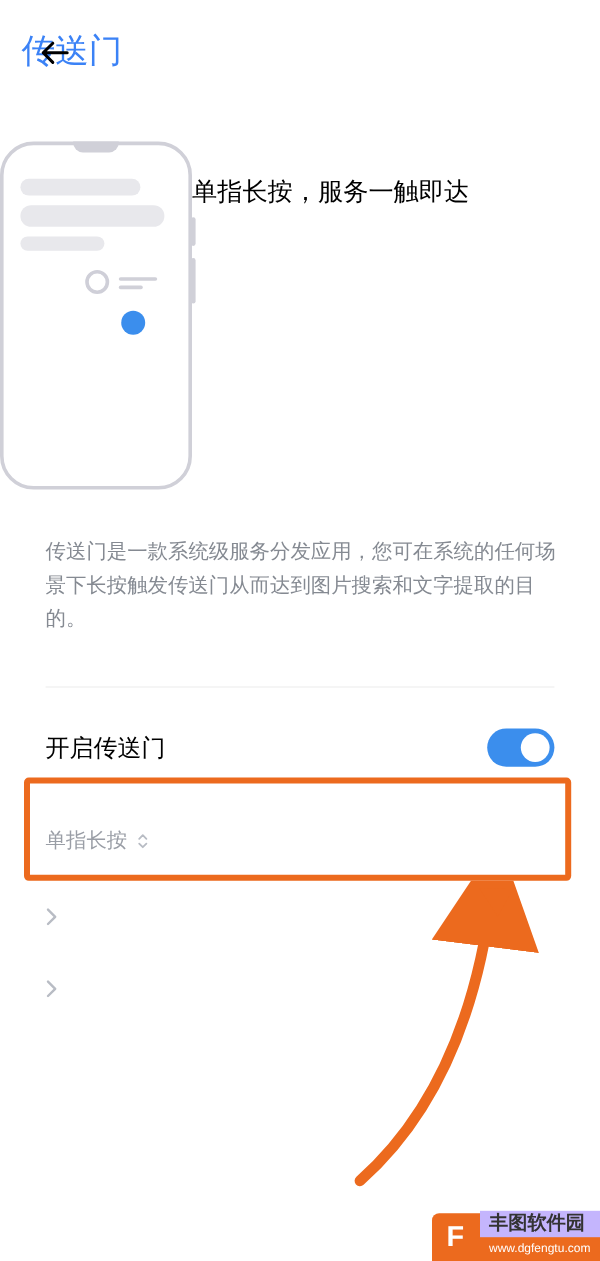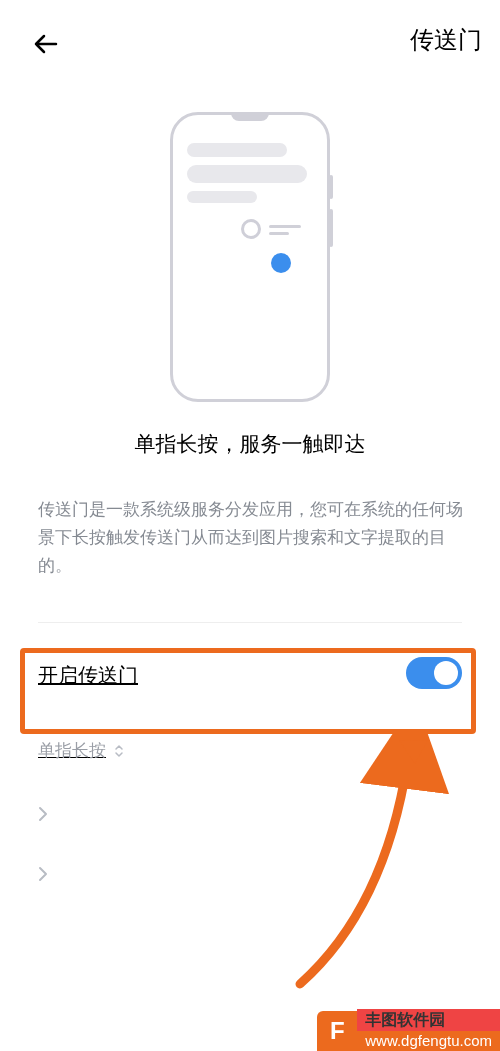--- a/index.html
+++ b/index.html
@@ -18,30 +18,29 @@
       position: relative;
     }
     .back-arrow {
       position: absolute;
       left: 32px;
       top: 32px;
       cursor: pointer;
     }
     .title {
       flex: 1;
-      text-align: right;
-      font-size: 24px;
+      text-align: left;
+      font-size: 28px;
       font-weight: 500;
-      color: #000000;
+      color: #3b82f6;
       margin-left: 0;
     }
     .illustration-container {
       display: flex;
-      flex-direction: column;
-      align-items: center;
+      flex-direction: row;
       padding: 40px 0 20px 0;
     }
     .phone-mock {
       width: 160px;
       height: 290px;
       border: 3px solid #d0d0d8;
       border-radius: 28px;
       position: relative;
       padding: 18px 14px;
     }
@@ -123,25 +122,24 @@
     .divider {
       height: 1px;
       background: #eee;
       margin: 42px 38px 0 38px;
     }
     .settings-list {
       padding: 0;
     }
     .row {
       display: flex;
-      align-items: flex-end;
+      align-items: center;
       justify-content: space-between;
       padding: 22px 38px;
       cursor: pointer;
-      text-decoration: underline;
     }
     .row-label {
       font-size: 20px;
       color: #000;
     }
     .row-value {
       font-size: 17px;
       color: #9a9ea6;
       display: flex;
       align-items: center;
@@ -203,31 +201,31 @@
       display: flex;
       align-items: center;
       justify-content: center;
       color: #fff;
       font-size: 24px;
       font-weight: bold;
     }
     .wm-text {
       display: flex;
       flex-direction: column;
-      background: #ef4444;
+      background: #c4b5fd;
     }
     .wm-label {
       font-size: 16px;
       font-weight: bold;
       color: #333;
       padding: 0 8px;
       line-height: 22px;
     }
     .wm-url {
-      font-size: 15px;
+      font-size: 10px;
       background: #ec6a1e;
       color: #fff;
       padding: 2px 8px;
       line-height: 16px;
     }
     .row-first { padding-top: 34px; padding-bottom: 28px; }
   </style>
 </head>
 <body>
 

